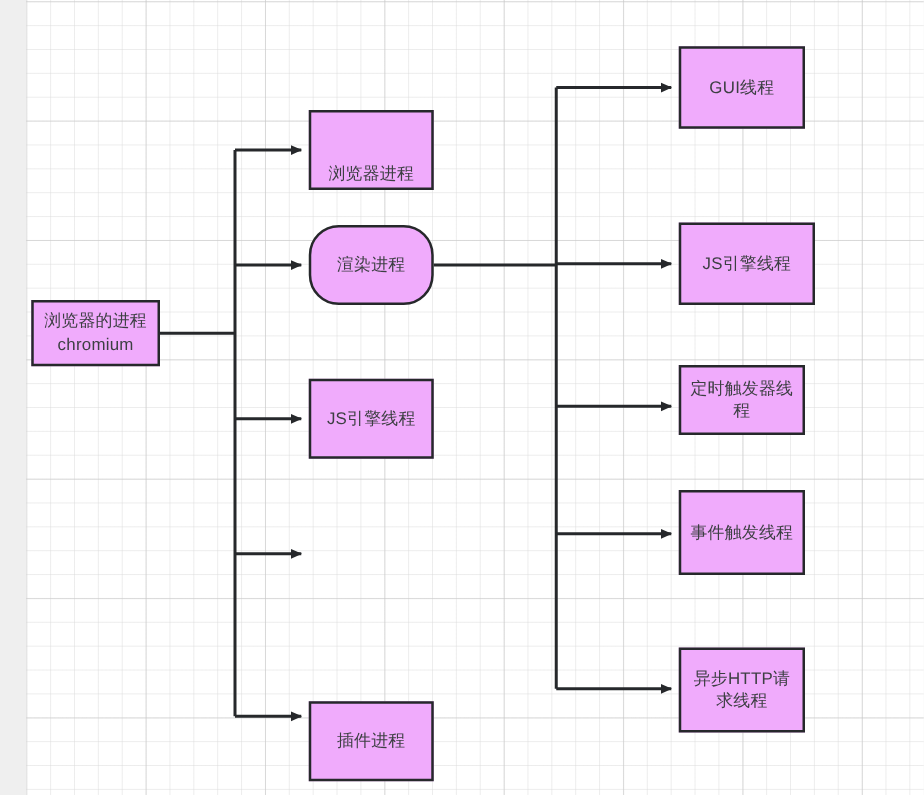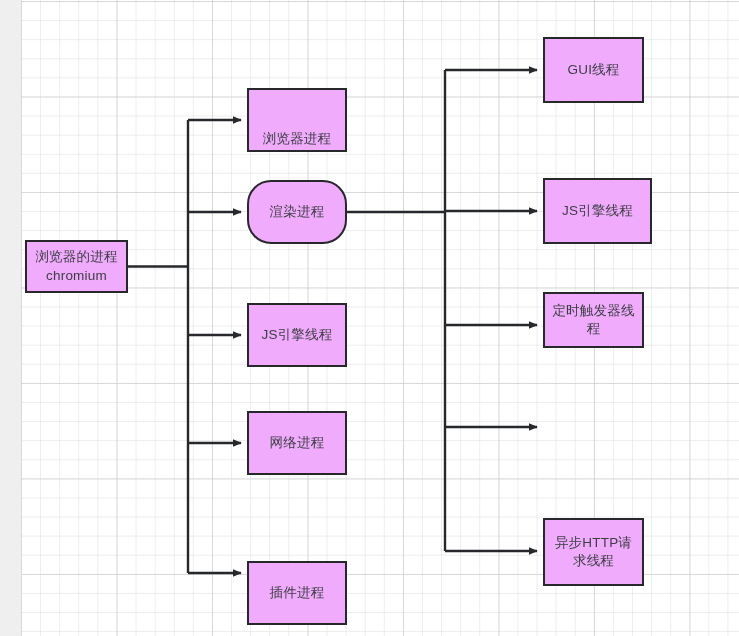--- a/index.html
+++ b/index.html
@@ -115,35 +115,35 @@
 
   <div class="node" id="node-browser-process" style="left: 247px; top: 88px; width: 100px; height: 64px; align-items: flex-end;">
     <span class="node-label">浏览器进程</span>
   </div>
   <div class="node" id="node-render-process" style="left: 247px; top: 180px; width: 100px; height: 64px; border-radius: 24px;">
     <span class="node-label">渲染进程</span>
   </div>
   <div class="node" id="node-gpu-process" style="left: 247px; top: 303px; width: 100px; height: 64px;">
     <span class="node-label">JS引擎线程</span>
   </div>
-  <div class="node" id="node-network-process" style="left: 247px; top: 411px; width: 100px; height: 64px;">
-    <span class="node-label">网络进程</span>
-  </div>
   <div class="node" id="node-plugin-process" style="left: 247px; top: 541px; width: 100px; height: 64px; margin-top: 20px;">
     <span class="node-label">插件进程</span>
   </div>
 
   <div class="node" id="node-gui-thread" style="left: 543px; top: 37px; width: 101px; height: 66px;">
     <span class="node-label">GUI线程</span>
   </div>
   <div class="node" id="node-js-engine-thread" style="left: 543px; top: 178px; width: 109px; height: 66px;">
     <span class="node-label">JS引擎线程</span>
   </div>
   <div class="node" id="node-timer-trigger-thread" style="left: 543px; top: 292px; width: 101px; height: 56px;">
     <span class="node-label">定时触发器线
 程</span>
   </div>
+  <div class="node" id="node-event-trigger-thread" style="left: 543px; top: 392px; width: 101px; height: 68px;">
+    <span class="node-label">事件触发线程</span>
+  </div>
   <div class="node" id="node-async-http-thread" style="left: 543px; top: 518px; width: 101px; height: 68px;">
     <span class="node-label">异步HTTP请
 求线程</span>
   </div>
 
 </div>
 
 </body></html>

